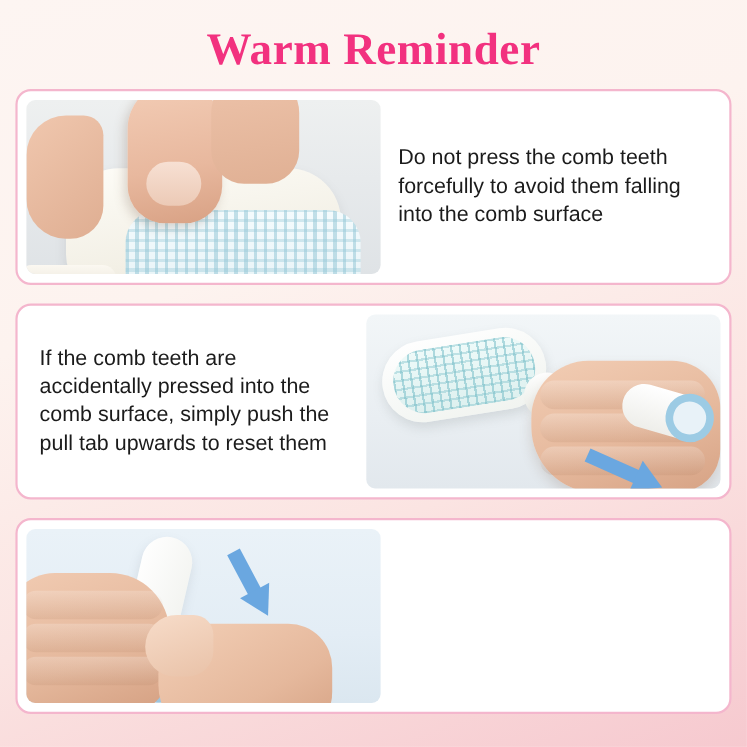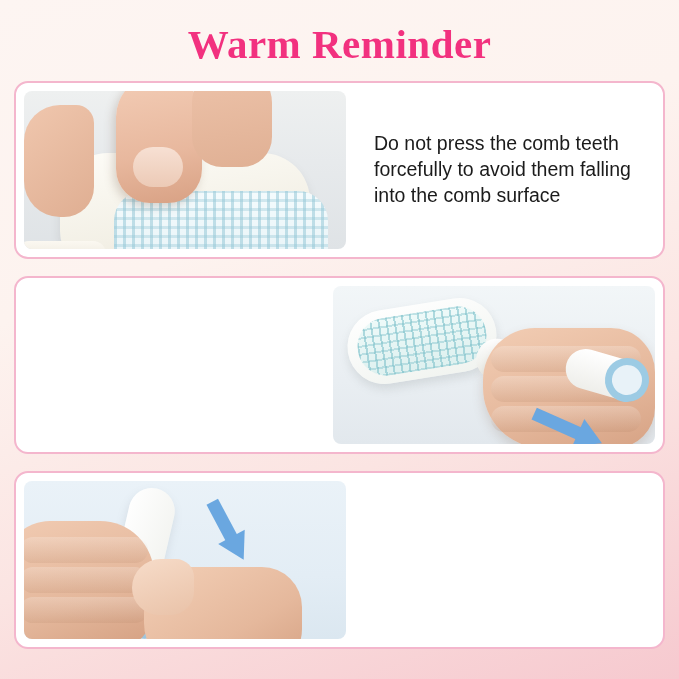--- a/index.html
+++ b/index.html
@@ -63,21 +63,21 @@
     flex: 1 1 auto;
     display: flex;
     align-items: center;
     padding: 0 10px 0 16px;
     box-sizing: border-box;
   }
   .card.reverse .text {
     padding: 0 14px 0 12px;
   }
   .text p {
-    margin: 12px;
+    margin: 0;
     font-size: 19.5px;
     line-height: 1.32;
     color: #1b1b1b;
   }
 
   
   .p1 {
     background: linear-gradient(180deg, #eef0f0 0%, #e7eaec 45%, #dfe3e6 100%);
   }
   .p1 .brushbody {
@@ -363,20 +363,23 @@
           <div class="f f2"></div>
           <div class="f f3"></div>
         </div>
         <div class="grip"></div>
         <div class="ring"></div>
         <div class="arrow">
           <div class="shaft"></div>
           <div class="headtri"></div>
         </div>
       </div>
+      <div class="text">
+        <p>If the comb teeth are accidentally pressed into the comb surface, simply push the pull tab upwards to reset them</p>
+      </div>
     </div>
 
     <div class="card">
       <div class="photo p3">
         <div class="stick"></div>
         <div class="tab"></div>
         <div class="handL">
           <div class="f f1"></div>
           <div class="f f2"></div>
           <div class="f f3"></div>

